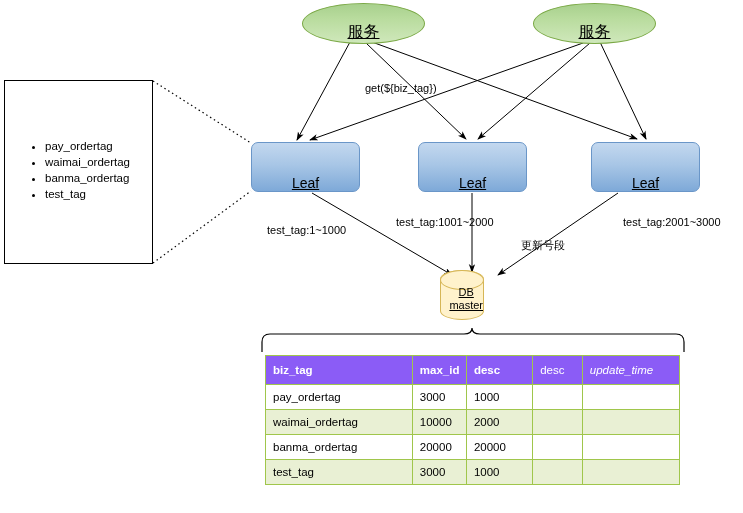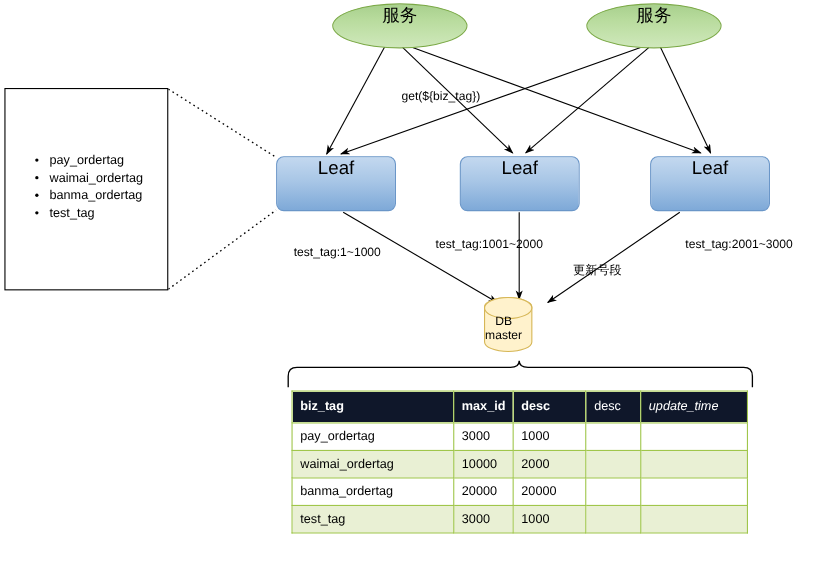--- a/index.html
+++ b/index.html
@@ -5,38 +5,38 @@
   html,body{margin:0;padding:0;}
   body{
     width:743px;height:513px;
     background:#ffffff;
     font-family:"Liberation Sans","DejaVu Sans",sans-serif;
     overflow:hidden;
     position:relative;
   }
   #canvas{position:absolute;left:0;top:0;width:743px;height:513px;}
 
-  .node{position:absolute;box-sizing:border-box;display:flex;align-items:flex-start;justify-content:center;}
+  .node{position:absolute;box-sizing:border-box;display:flex;align-items:flex-end;justify-content:center;text-decoration:underline;}
 
   
   .svc{
     border:1px solid #7aa845;
     border-radius:50%;
     background:linear-gradient(to bottom,#a8d08d 0%,#b9dc9e 38%,#cfe8bb 100%);
     color:#000;
     font-size:16px;
   }
 
   
   .leaf{
     border:1px solid #6a96c8;
     border-radius:7px;
     background:linear-gradient(to bottom,#c3d8ef 0%,#a8c6e6 45%,#7ea9d8 100%);
     color:#000;
-    font-size:17px;
+    font-size:14px;
   }
 
   
   .db{
     border:1px solid #d6b656;
     border-radius:50% / 18%;
     background:#fff2cc;
     color:#000;
     font-size:11px;
     line-height:13px;
@@ -87,21 +87,21 @@
   .tbl th,.tbl td{
     border:1px solid #a0c64b;
     padding:5px 7px;
     text-align:left;
     height:25px;
     box-sizing:border-box;
     overflow:hidden;
     white-space:nowrap;
   }
   .tbl thead th{
-    background:#0f172a;
+    background:#8b5cf6;
     color:#ffffff;
     height:29px;
   }
   .tbl thead th.b{font-weight:bold;}
   .tbl thead th.n{font-weight:normal;}
   .tbl tbody tr.odd td{background:#ffffff;}
   .tbl tbody tr.even td{background:#e9f0d4;}
   .c0{width:133px;}.c1{width:49px;}.c2{width:60px;}.c3{width:45px;}.c4{width:88px;font-style:italic;}
 </style>
 </head>

